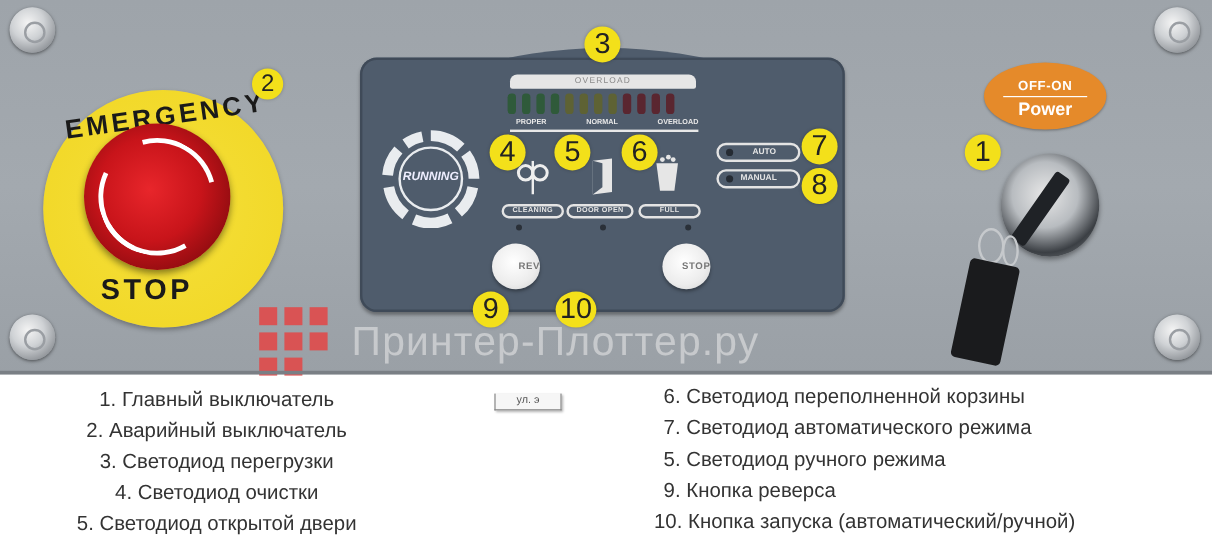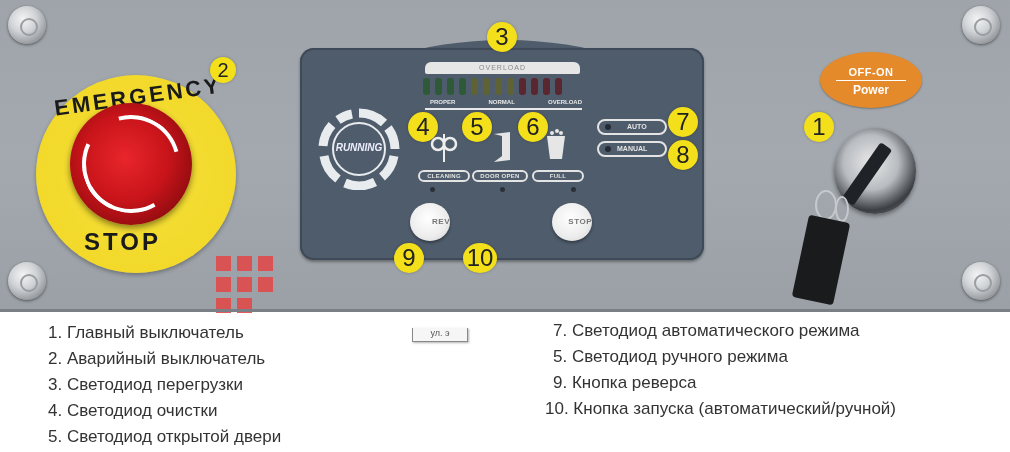--- a/index.html
+++ b/index.html
@@ -26,21 +26,21 @@
   .running-label { position: absolute; left: 327px; top: 142px; width: 64px; font-size: 10px; font-weight: bold; font-style: italic; color: #eef; text-align: center; }
   .icon-box { position: absolute; color: #e8e8e8; }
   .pill { position: absolute; height: 12px; border: 2px solid #e4e4e4; border-radius: 7px; font-size: 6px; font-weight: bold; color: #e4e4e4; text-align: center; line-height: 8px; letter-spacing: .3px; }
   .mode-pill { position: absolute; height: 16px; border: 2px solid #e4e4e4; border-radius: 8px; font-size: 7px; font-weight: bold; color: #e4e4e4; line-height: 12px; padding-left: 28px; }
   .mode-pill .dot { position: absolute; left: 6px; top: 3px; width: 6px; height: 6px; border-radius: 50%; background: #252b33; }
   .led-dot { position: absolute; width: 5px; height: 5px; border-radius: 50%; background: #2a3038; }
   .round-btn { position: absolute; border-radius: 50%; background: radial-gradient(circle at 45% 40%, #ffffff 0%, #ececec 60%, #cfcfcf 100%); font-size: 8px; color: #777; text-align: right; font-weight: bold; letter-spacing: .5px; box-shadow: 0 2px 3px rgba(0,0,0,.35); }
   .power-label { position: absolute; left: 820px; top: 52px; width: 102px; height: 56px; border-radius: 50%; background: #e58a2a; box-shadow: 0 1px 2px rgba(0,0,0,.3); color: #fff; font-weight: bold; text-align: center; }
   .power-label .top { font-size: 11px; padding-top: 14px; letter-spacing: .5px; }
   .power-label .line { width: 70px; height: 1px; background: #fff; margin: 2px auto; }
-  .power-label .bottom { font-size: 12px; }
+  .power-label .bottom { font-size: 15px; }
   .key-switch { position: absolute; left: 834px; top: 128px; width: 82px; height: 86px; border-radius: 50%; background: radial-gradient(circle at 45% 40%, #e8e8e8 0%, #b8bcc0 40%, #3b3f44 70%, #8a8e92 100%); box-shadow: 0 2px 4px rgba(0,0,0,.4); }
   .key-bar { position: absolute; left: 860px; top: 140px; width: 14px; height: 68px; background: #1f2226; transform: rotate(35deg); border-radius: 3px; }
   .key-fob { position: absolute; left: 800px; top: 218px; width: 42px; height: 84px; background: #1a1b1d; border-radius: 4px; transform: rotate(12deg); }
   .ring { position: absolute; border: 2px solid #c6c9cc; border-radius: 50%; }
   .watermark-grid { position: absolute; left: 216px; top: 256px; display: grid; grid-template-columns: repeat(3, 15px); grid-gap: 6px; }
   .watermark-grid span { width: 15px; height: 15px; background: #e04a4a; opacity: .9; }
   .watermark-text { position: absolute; left: 293px; top: 266px; font-size: 34px; color: rgba(235,235,235,.55); letter-spacing: 1px; font-weight: 300; }
   .tooltip-stub { position: absolute; left: 412px; top: 328px; width: 56px; height: 14px; border: 1px solid #888; border-top: none; background: #f6f6f6; box-shadow: 1px 1px 2px rgba(0,0,0,.3); font-size: 9px; color: #555; text-align: center; line-height: 10px; }
   .legend { position: absolute; font-size: 17px; color: #333; line-height: 26px; }
   .legend li { list-style: none; }
@@ -163,29 +163,31 @@
     <span></span>
       <span></span>
       <span></span>
     <span></span>
       <span></span>
       <span></span>
     <span></span>
       <span></span>
       <span style="background:transparent"></span>
   </div>
+  <div class="watermark-text">Принтер-Плоттер.ру</div>
 </div>
 
 <div class="tooltip-stub">ул. э</div>
 
-<ul class="legend" style="left:48px;top:320px;">
+<ul class="legend" style="left:64px;top:320px;text-align:center;">
   <li>1. Главный выключатель</li>
   <li>2. Аварийный выключатель</li>
   <li>3. Светодиод перегрузки</li>
   <li>4. Светодиод очистки</li>
   <li>5. Светодиод открытой двери</li>
 </ul>
 <ul class="legend" style="left:545px;top:318px;">
+  <li style="padding-left:8px">6. Светодиод переполненной корзины</li>
   <li style="padding-left:8px">7. Светодиод автоматического режима</li>
   <li style="padding-left:8px">5. Светодиод ручного режима</li>
   <li style="padding-left:8px">9. Кнопка реверса</li>
   <li>10. Кнопка запуска (автоматический/ручной)</li>
 </ul>
 
 </body></html>

